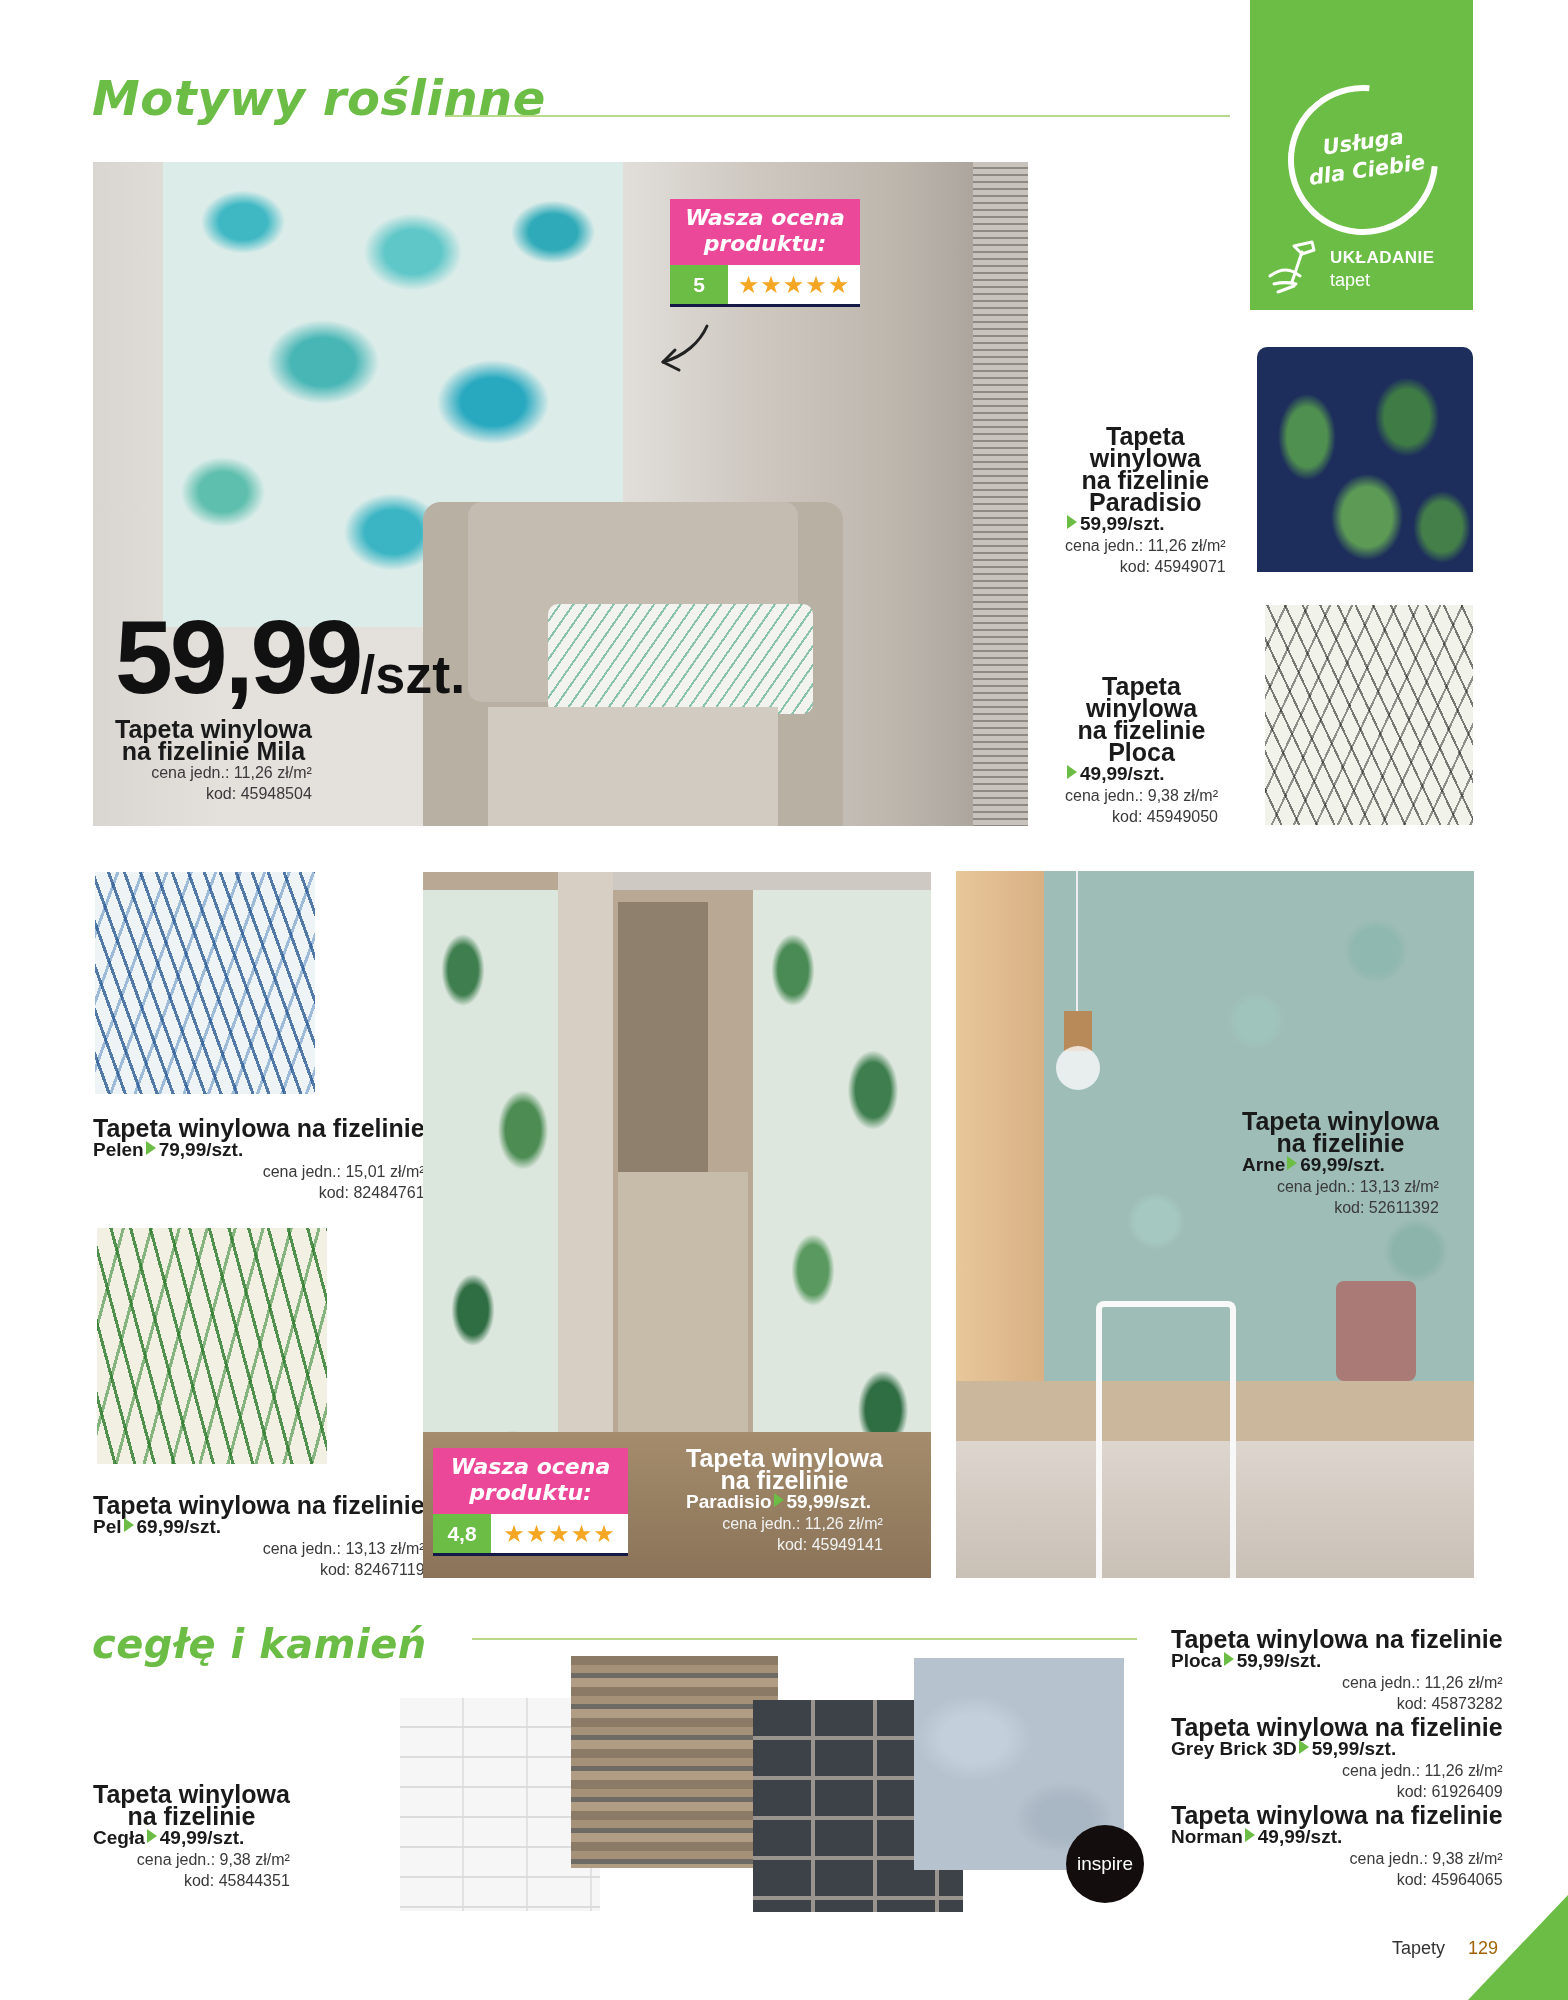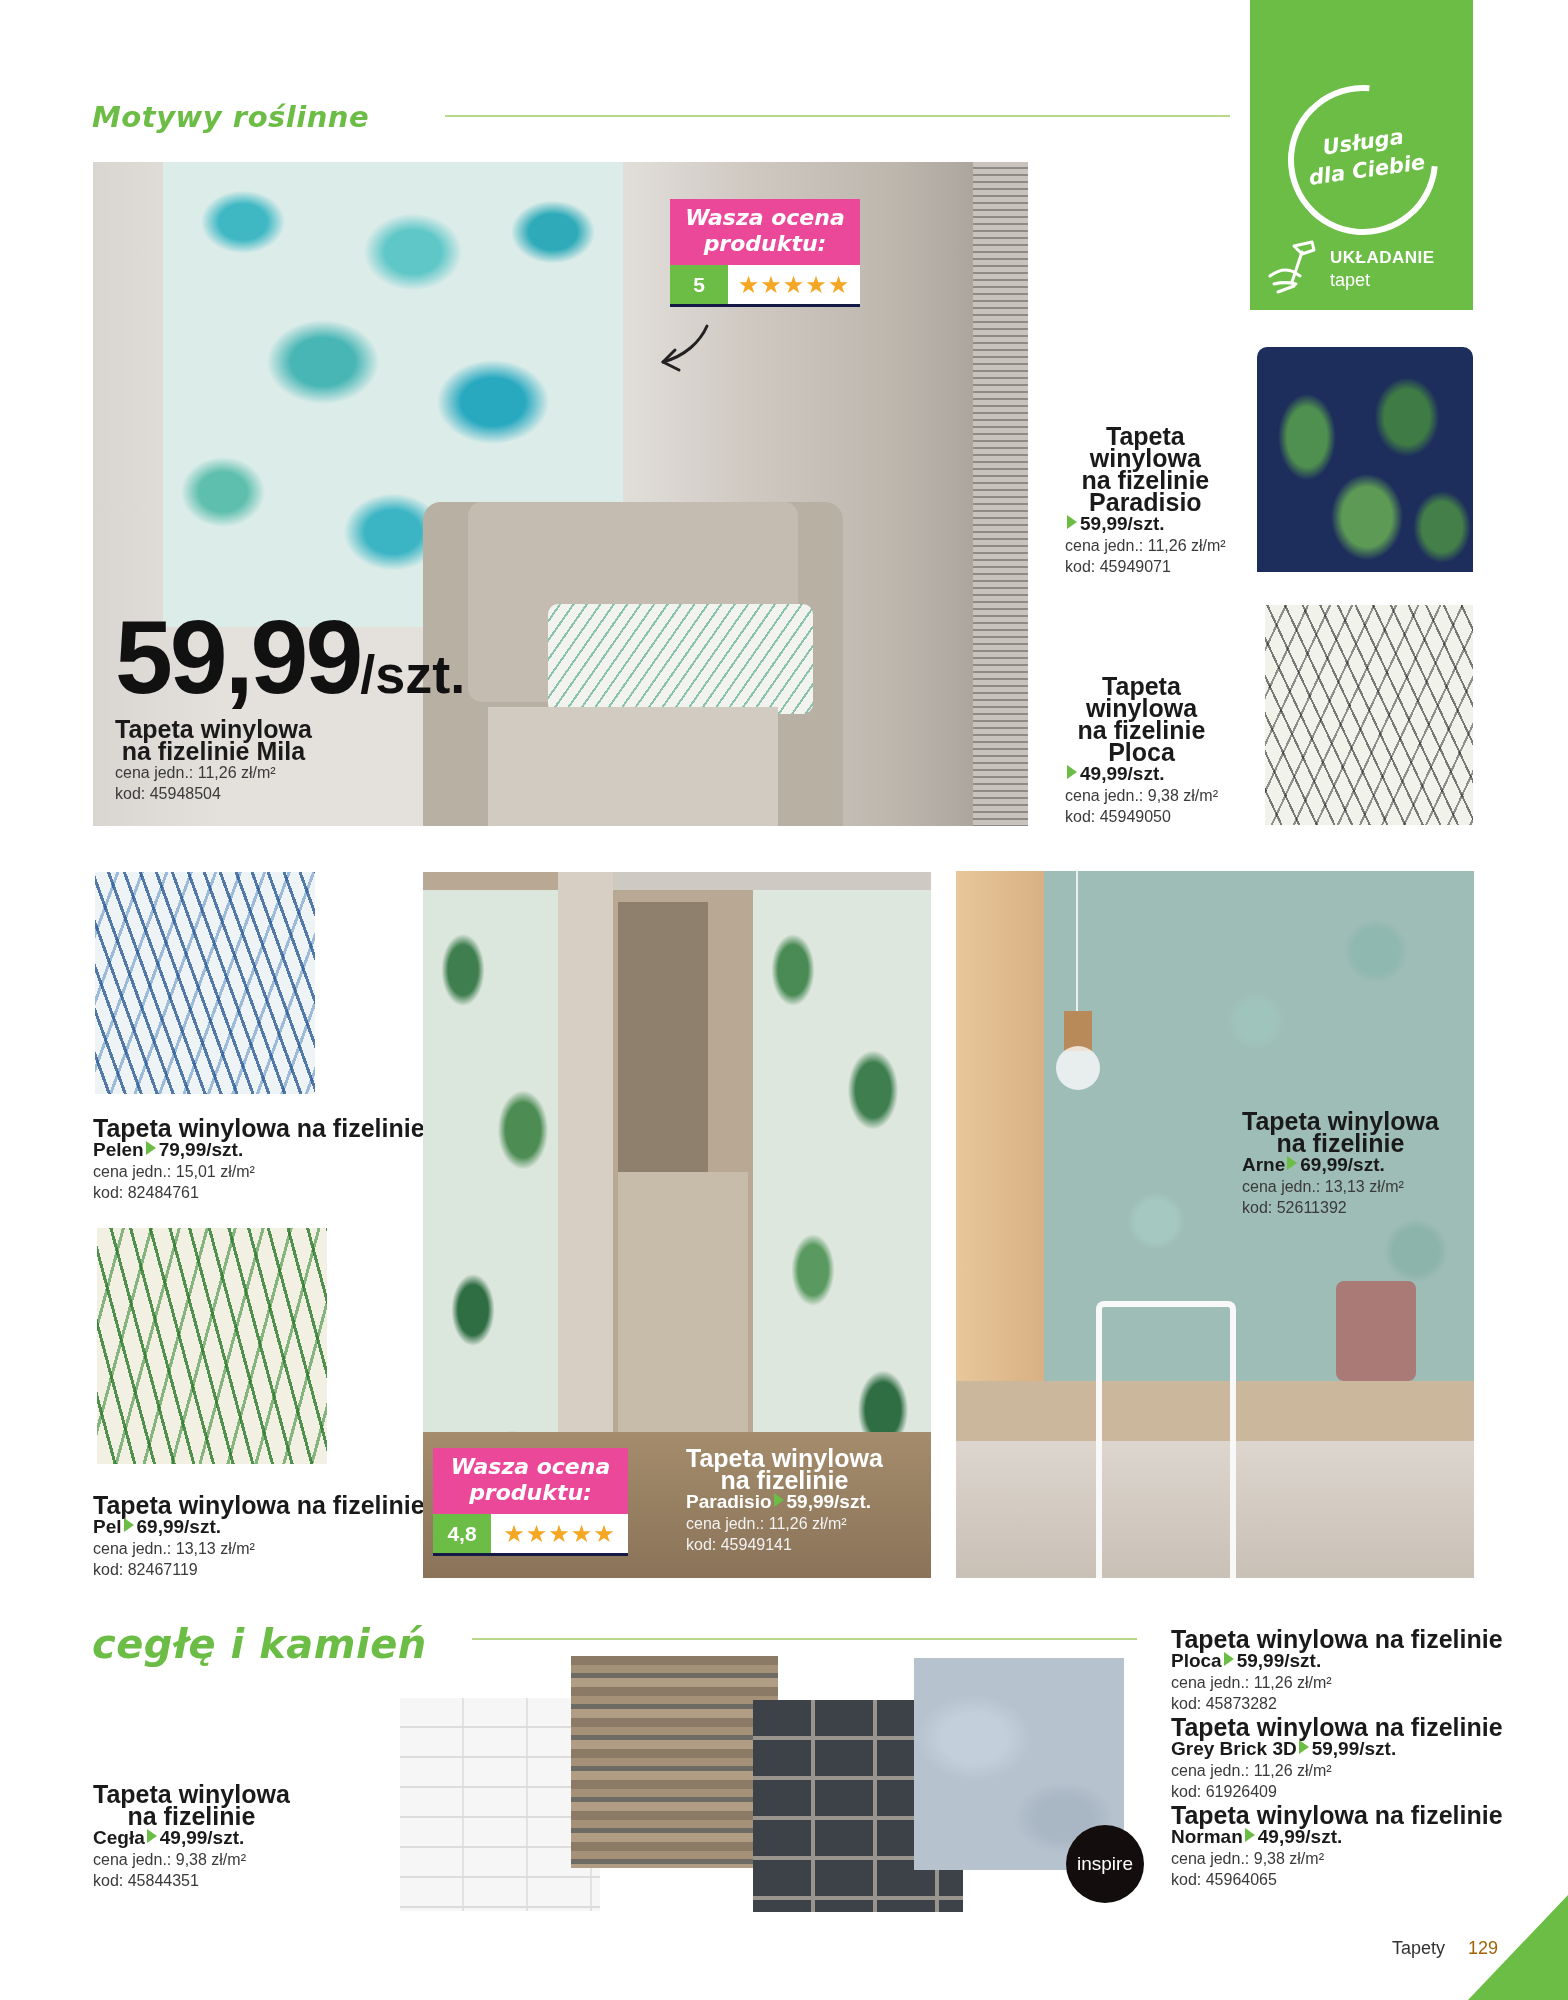--- a/index.html
+++ b/index.html
@@ -34,21 +34,21 @@
   .service .hammer { position: absolute; left: 14px; top: 238px; width: 60px; height: 60px; }
 
   
   .img { position: absolute; overflow: hidden; }
 
   
   .pinfo { position: absolute; font-family: "Liberation Sans", sans-serif; }
   .pinfo .title { font-weight: bold; font-size: 25px; line-height: 22px; color: #1a1a1a; text-align: center; }
   .pinfo .price { font-weight: bold; font-size: 19px; color: #1a1a1a; white-space: nowrap; }
   .pinfo .arrow { display: inline-block; width: 0; height: 0; border-top: 7px solid transparent; border-bottom: 7px solid transparent; border-left: 10px solid #6cbd45; margin: 0 3px 0 2px; vertical-align: 1px; }
-  .pinfo .unit, .pinfo .code { font-size: 16px; line-height: 21px; color: #3a3a3a; }
+  .pinfo .unit, .pinfo .code { font-size: 16px; line-height: 21px; color: #3a3a3a; text-align: right; }
   .pinfo.light .title, .pinfo.light .price { color: #ffffff; }
   .pinfo.light .unit, .pinfo.light .code { color: #f2f2f2; }
 
   
   .rating { position: absolute; width: 190px; }
   .rating .top {
     background: #ec4899; color: #fff; text-align: center; font-style: italic; font-weight: bold;
     font-size: 22px; line-height: 26px; padding: 6px 4px 8px;
   }
   .rating .bottom { display: flex; height: 42px; background: #fff; border-bottom: 3px solid #141a45; }
@@ -60,21 +60,21 @@
   .footer { position: absolute; right: 70px; top: 1938px; font-family: "Liberation Sans", sans-serif; font-size: 18px; }
   .footer .cat { color: #333; margin-right: 18px; }
   .footer .page { color: #a16207; }
   .corner { position: absolute; right: 0; bottom: 0; width: 0; height: 0; border-left: 100px solid transparent; border-bottom: 105px solid #6cbd45; }
 
   .inspire { position: absolute; left: 1066px; top: 1825px; width: 78px; height: 78px; border-radius: 50%; background:#130d0e; color:#fff; font-family:"Liberation Sans",sans-serif; font-size: 19px; display:flex; align-items:center; justify-content:center; }
 </style>
 </head>
 <body>
 
-<div class="section-title" style="left:92px; top:100px; font-size:29px;">Motywy roślinne</div>
+<div class="section-title" style="left:92px; top:70px; font-size:48px;">Motywy roślinne</div>
 <div class="section-line" style="left:445px; top:115px; width:785px;"></div>
 
 <div class="service">
   <div class="ring"></div>
   <div class="ring-text">
     <div>Usługa</div>
     <div>dla Ciebie</div>
   </div>
   <svg class="hammer" viewBox="0 0 60 60" fill="none" stroke="#fff" stroke-width="3" stroke-linecap="round" stroke-linejoin="round">
     <path d="M30 8 L48 4 L50 12 L38 16 Z"></path>

